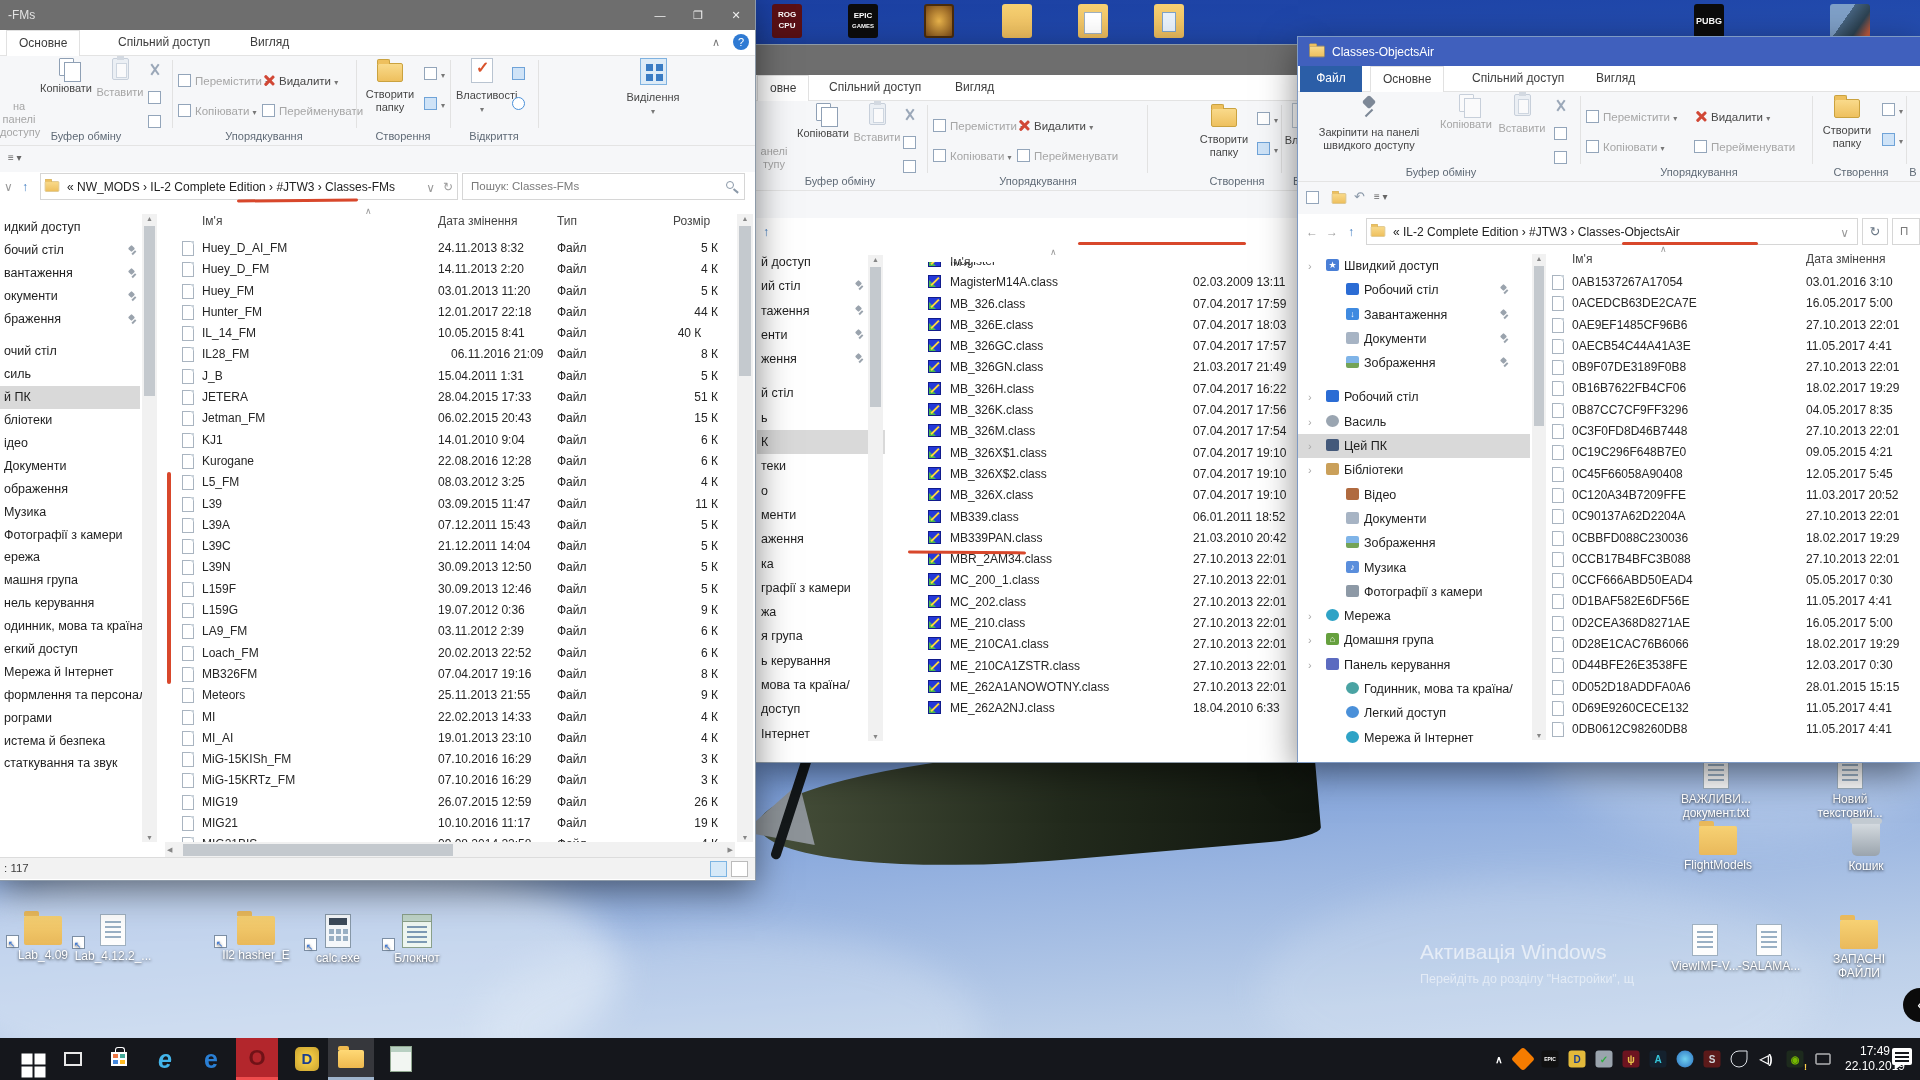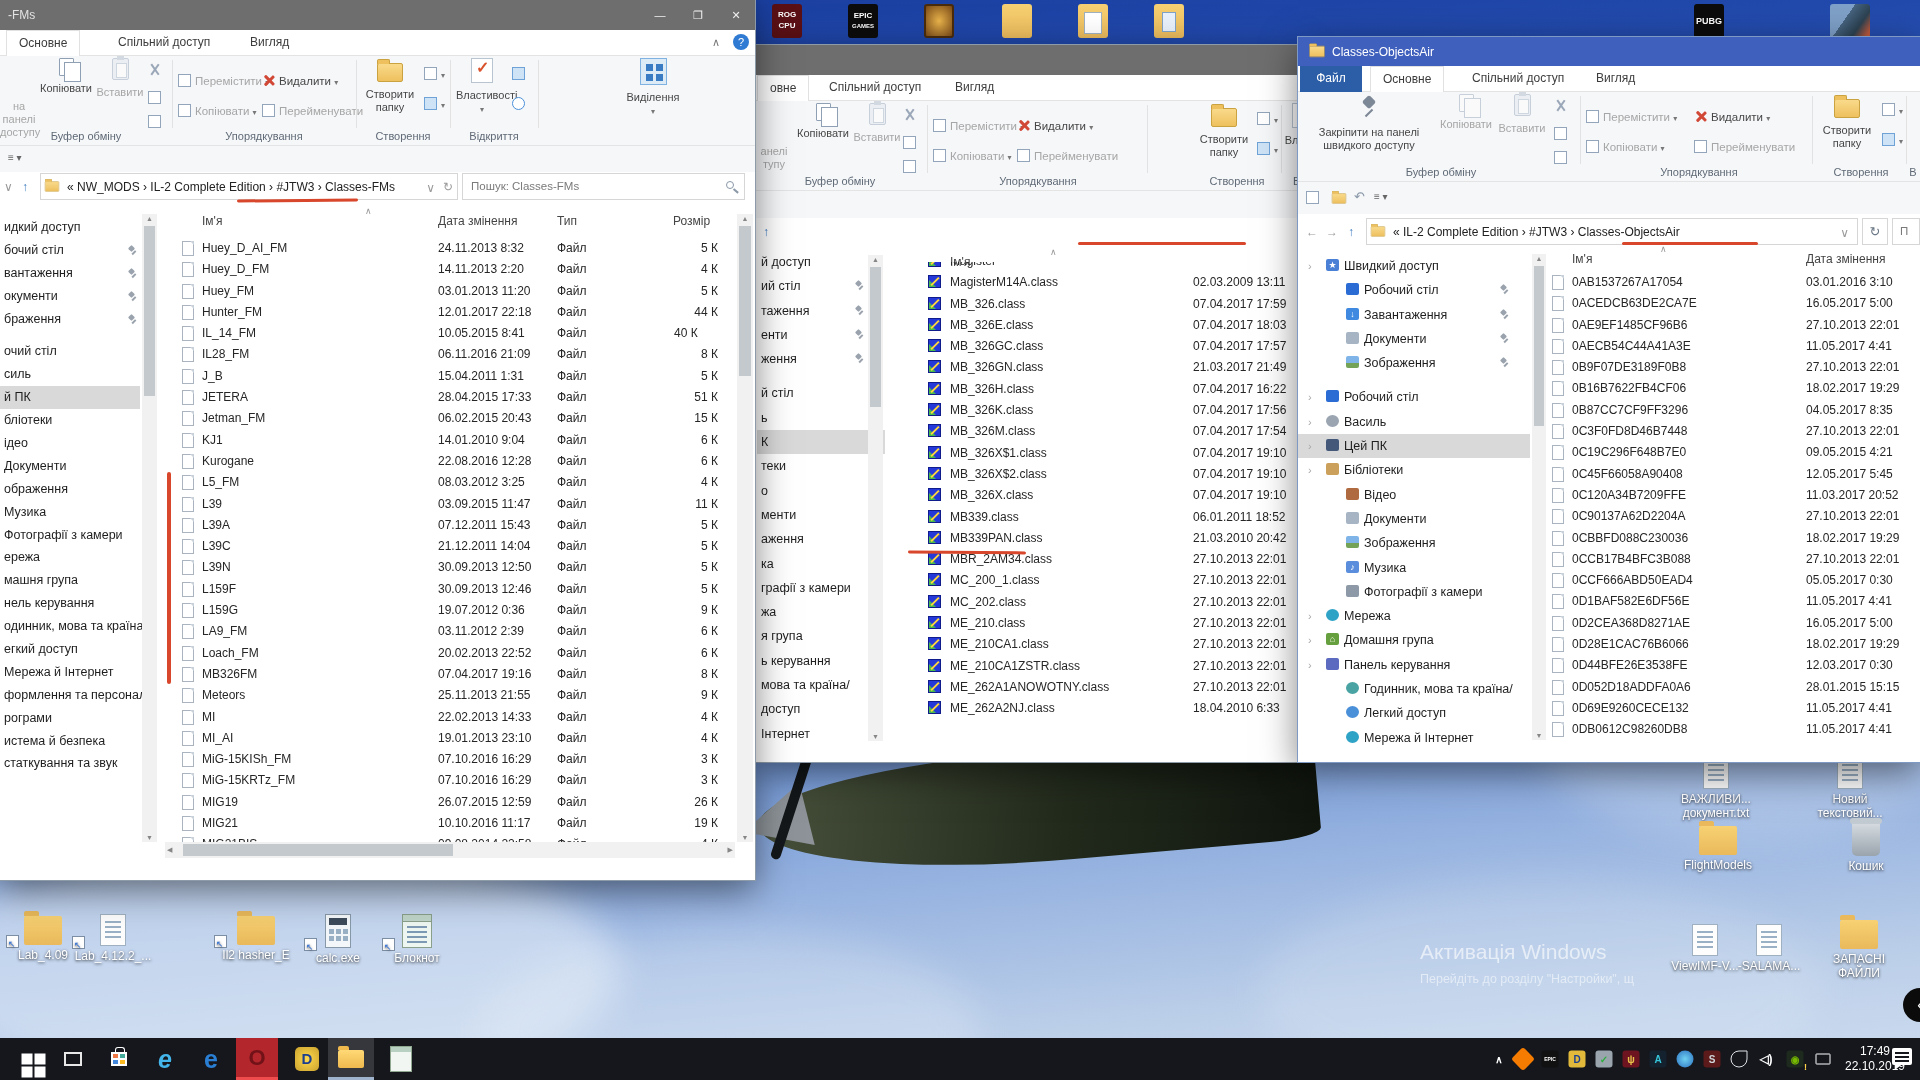--- a/index.html
+++ b/index.html
@@ -583,26 +583,26 @@
           <span style="left:37px">Hunter_FM</span>
           <span style="left:273px">12.01.2017 22:18</span>
           <span style="left:392px">Файл</span>
           <span style="left:480px;width:73px;text-align:right">44 К</span>
         </div>
         <div class="frow">
           <span class="fi-page" style="left:17px"></span>
           <span style="left:37px">IL_14_FM</span>
           <span style="left:273px">10.05.2015 8:41</span>
           <span style="left:392px">Файл</span>
-          <span style="left:509px;width:73px;text-align:left">40 К</span>
+          <span style="left:488px;width:73px;text-align:center">40 К</span>
         </div>
         <div class="frow">
           <span class="fi-page" style="left:17px"></span>
           <span style="left:37px">IL28_FM</span>
-          <span style="left:273px">06.11.2016 21:09</span>
+          <span style="left:286px">06.11.2016 21:09</span>
           <span style="left:392px">Файл</span>
           <span style="left:480px;width:73px;text-align:right">8 К</span>
         </div>
         <div class="frow">
           <span class="fi-page" style="left:17px"></span>
           <span style="left:37px">J_B</span>
           <span style="left:273px">15.04.2011 1:31</span>
           <span style="left:392px">Файл</span>
           <span style="left:480px;width:73px;text-align:right">5 К</span>
         </div>
@@ -867,20 +867,25 @@
     </div>
     <div class="sb" style="left:737px;top:214px;width:16px;height:628px">
       <span class="ar" style="top:1px">▲</span>
         <span class="ar" style="bottom:1px">▼</span>
       <span class="th" style="left:2px;top:12px;width:12px;height:150px"></span>
     </div>
     <div class="hsc" style="left:165px;top:842px;width:570px">
       <span class="ar abs" style="left:2px;top:4px;color:#868686;font-size:7px">◀</span>
       <span class="ar abs" style="right:2px;top:4px;color:#868686;font-size:7px">▶</span>
       <span class="abs" style="left:18px;top:2px;width:270px;height:12px;background:#c4c9ce"></span>
+    </div>
+    <div class="status" style="top:857px">
+      <span class="s" style="left:4px">: 117</span>
+      <span class="vtoggle on" style="left:710px"></span>
+      <span class="vtoggle" style="left:731px"></span>
     </div>
   </div>
 
   <div class="win" style="left:1298px;top:37px;width:622px;height:725px;z-index:30;outline-color:#7e9ac4">
     <div class="ttl blue">
       <span class="ifold" style="transform:scale(.6);position:absolute;left:6px;top:0"></span>
       <span class="t" style="left:34px">Classes-ObjectsAir</span>
     </div>
     <div class="tabsrow" style="top:29px">
       <div class="tab file" style="left:2px;width:62px;text-align:center">Файл</div>

